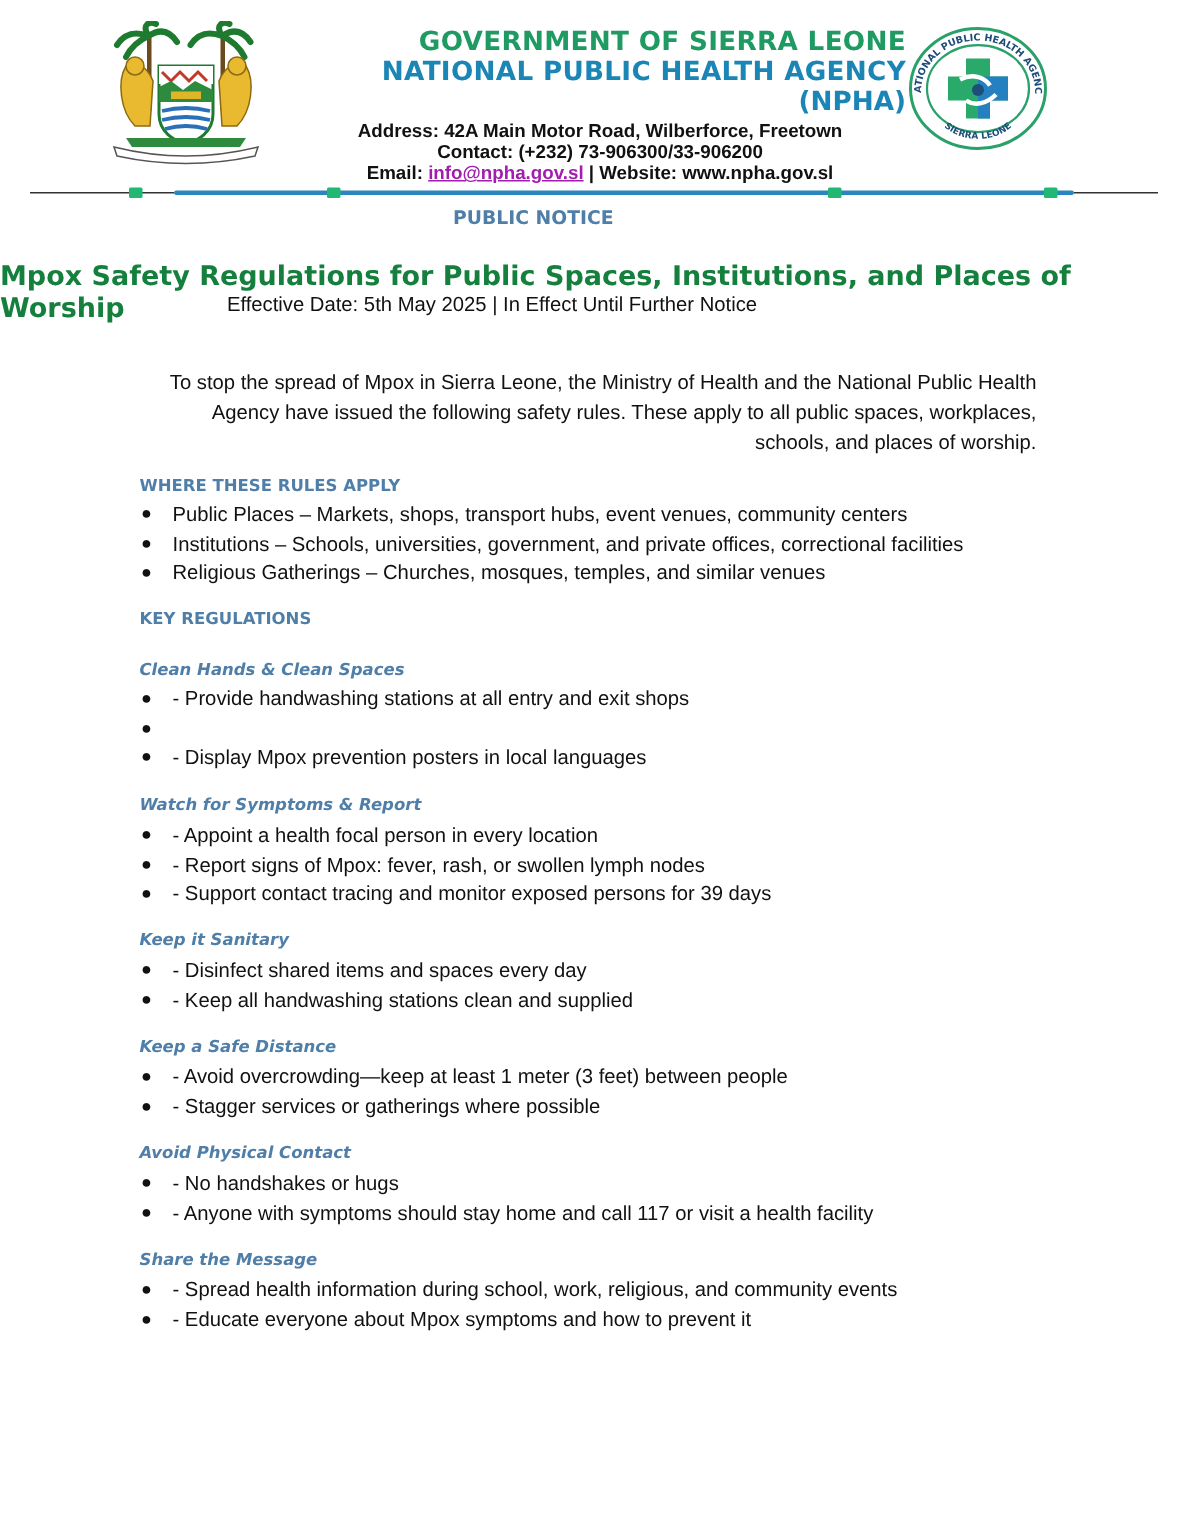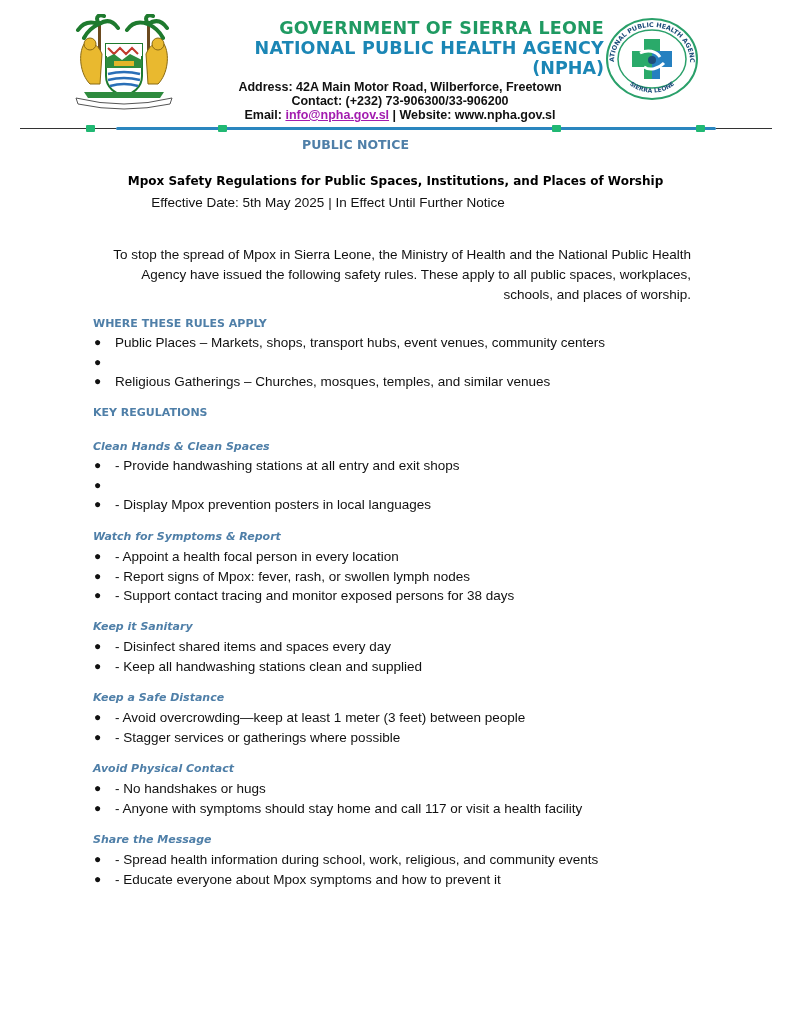--- a/index.html
+++ b/index.html
@@ -20,21 +20,21 @@
   #email-link { color: #a21caf; text-decoration: underline; }
 
   
   #divider { left: 20px; top: 127px; width: 752px; height: 4px; }
   .div-thin { position: absolute; top: 1px; height: 1px; background: #333; }
   .div-thick { position: absolute; top: 0; height: 3px; background: #2a86bf; border-radius: 2px; }
   .div-dot { position: absolute; top: -2px; width: 9px; height: 7px; background: #21b873; border-radius: 1px; }
 
   
   #public-notice { left: 0; top: 137px; width: 711px; text-align: center; font-family: "DejaVu Sans", sans-serif; font-weight: bold; font-size: 12.5px; color: #4f7fa8; }
-  #main-title { left: 0; top: 174px; width: 791px; text-align: center; font-family: "DejaVu Sans", sans-serif; font-weight: bold; font-size: 12px; color: #000000; }
+  #main-title { left: 0; top: 174px; width: 791px; text-align: left; font-family: "DejaVu Sans", sans-serif; font-weight: bold; font-size: 18px; color: #15803d; }
   #effective { left: 0; top: 195px; width: 656px; text-align: center; font-size: 13.5px; color: #111; }
   #intro { left: 100px; top: 245px; width: 591px; text-align: right; font-size: 13.5px; line-height: 20px; color: #111; }
 
   .section-h { position: absolute; left: 93px; font-family: "DejaVu Sans", sans-serif; font-weight: bold; font-size: 11px; color: #4f7fa8; }
   .sub-h { position: absolute; left: 93px; font-family: "DejaVu Sans", sans-serif; font-weight: bold; font-style: italic; font-size: 11px; color: #4f7fa8; }
   .list { position: absolute; left: 93px; margin: 0; padding: 0; list-style: none; font-size: 13.5px; color: #111; }
   .list li { height: 19.5px; line-height: 19.5px; position: relative; padding-left: 22px; white-space: nowrap; }
   .list li .bullet { position: absolute; left: 1px; top: 0; font-size: 12px; }
 </style>
 </head>
@@ -105,38 +105,38 @@
 </div>
 
 <div id="public-notice" class="abs">PUBLIC NOTICE</div>
 <div id="main-title" class="abs">Mpox Safety Regulations for Public Spaces, Institutions, and Places of Worship</div>
 <div id="effective" class="abs">Effective Date: 5th May 2025 | In Effect Until Further Notice</div>
 <div id="intro" class="abs">To stop the spread of Mpox in Sierra Leone, the Ministry of Health and the National Public Health Agency have issued the following safety rules. These apply to all public spaces, workplaces, schools, and places of worship.</div>
 
 <div class="section-h" style="top:317px;">WHERE THESE RULES APPLY</div>
 <ul class="list" style="top:333px;">
   <li><span class="bullet">●</span><span>Public Places – Markets, shops, transport hubs, event venues, community centers</span></li>
-  <li><span class="bullet">●</span></li>
+  <li><span class="bullet">●</span><span>Institutions – Schools, universities, government, and private offices, correctional facilities</span></li>
   <li><span class="bullet">●</span><span>Religious Gatherings – Churches, mosques, temples, and similar venues</span></li>
 </ul>
 
 <div class="section-h" style="top:406px;">KEY REGULATIONS</div>
 
 <div class="sub-h" style="top:440px;">Clean Hands &amp; Clean Spaces</div>
 <ul class="list" style="top:456px;">
   <li><span class="bullet">●</span><span>- Provide handwashing stations at all entry and exit shops</span></li>
   <li><span class="bullet">●</span></li>
   <li><span class="bullet">●</span><span>- Display Mpox prevention posters in local languages</span></li>
 </ul>
 
 <div class="sub-h" style="top:530px;">Watch for Symptoms &amp; Report</div>
 <ul class="list" style="top:547px;">
   <li><span class="bullet">●</span><span>- Appoint a health focal person in every location</span></li>
   <li><span class="bullet">●</span><span>- Report signs of Mpox: fever, rash, or swollen lymph nodes</span></li>
-  <li><span class="bullet">●</span><span>- Support contact tracing and monitor exposed persons for 38 days</span></li>
+  <li><span class="bullet">●</span><span>- Support contact tracing and monitor exposed persons for 39 days</span></li>
 </ul>
 
 <div class="sub-h" style="top:620px;">Keep it Sanitary</div>
 <ul class="list" style="top:637px;">
   <li><span class="bullet">●</span><span>- Disinfect shared items and spaces every day</span></li>
   <li><span class="bullet">●</span><span>- Keep all handwashing stations clean and supplied</span></li>
 </ul>
 
 <div class="sub-h" style="top:691px;">Keep a Safe Distance</div>
 <ul class="list" style="top:708px;">

